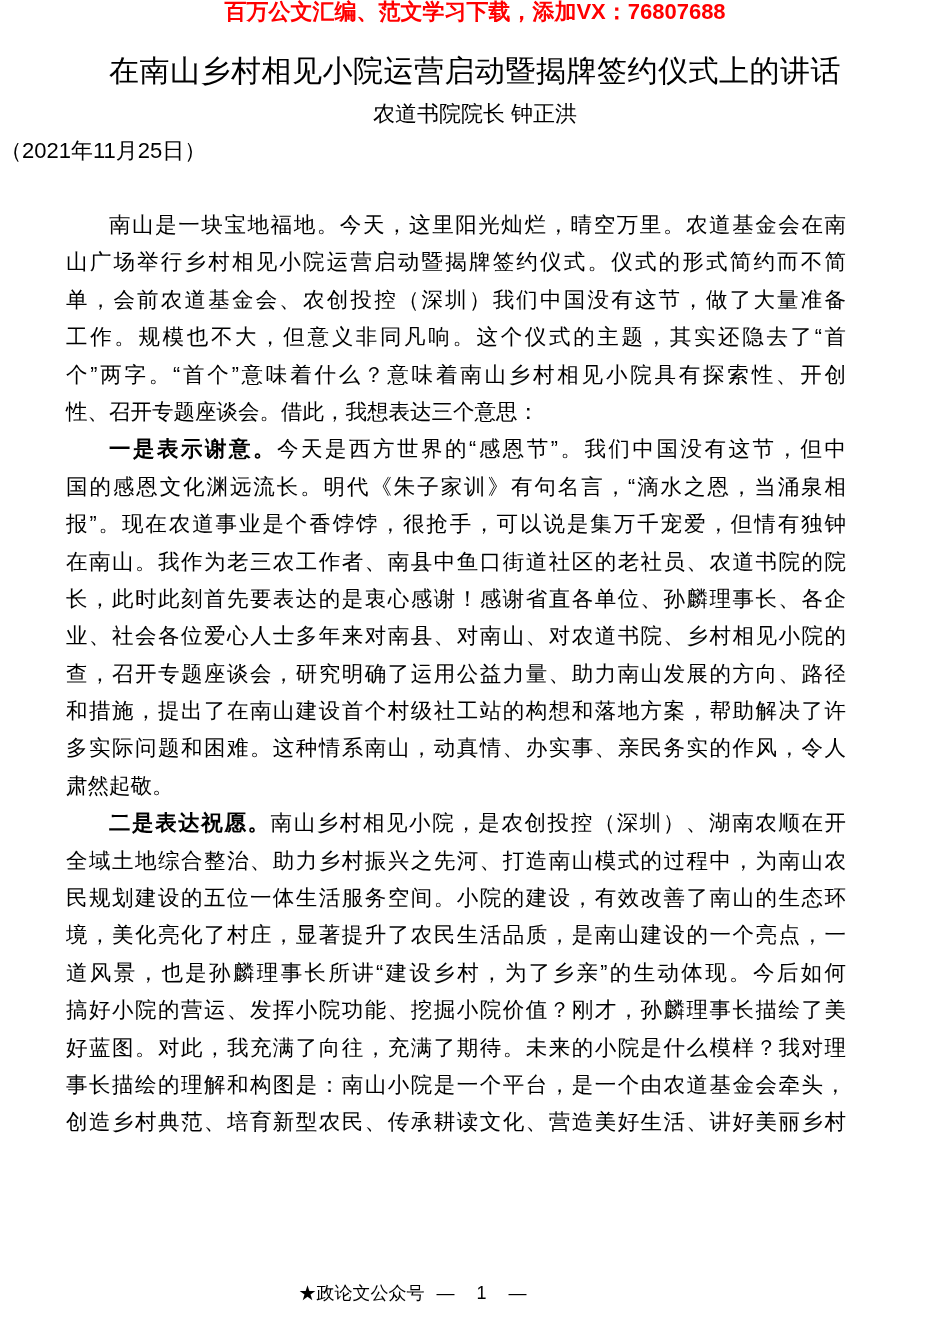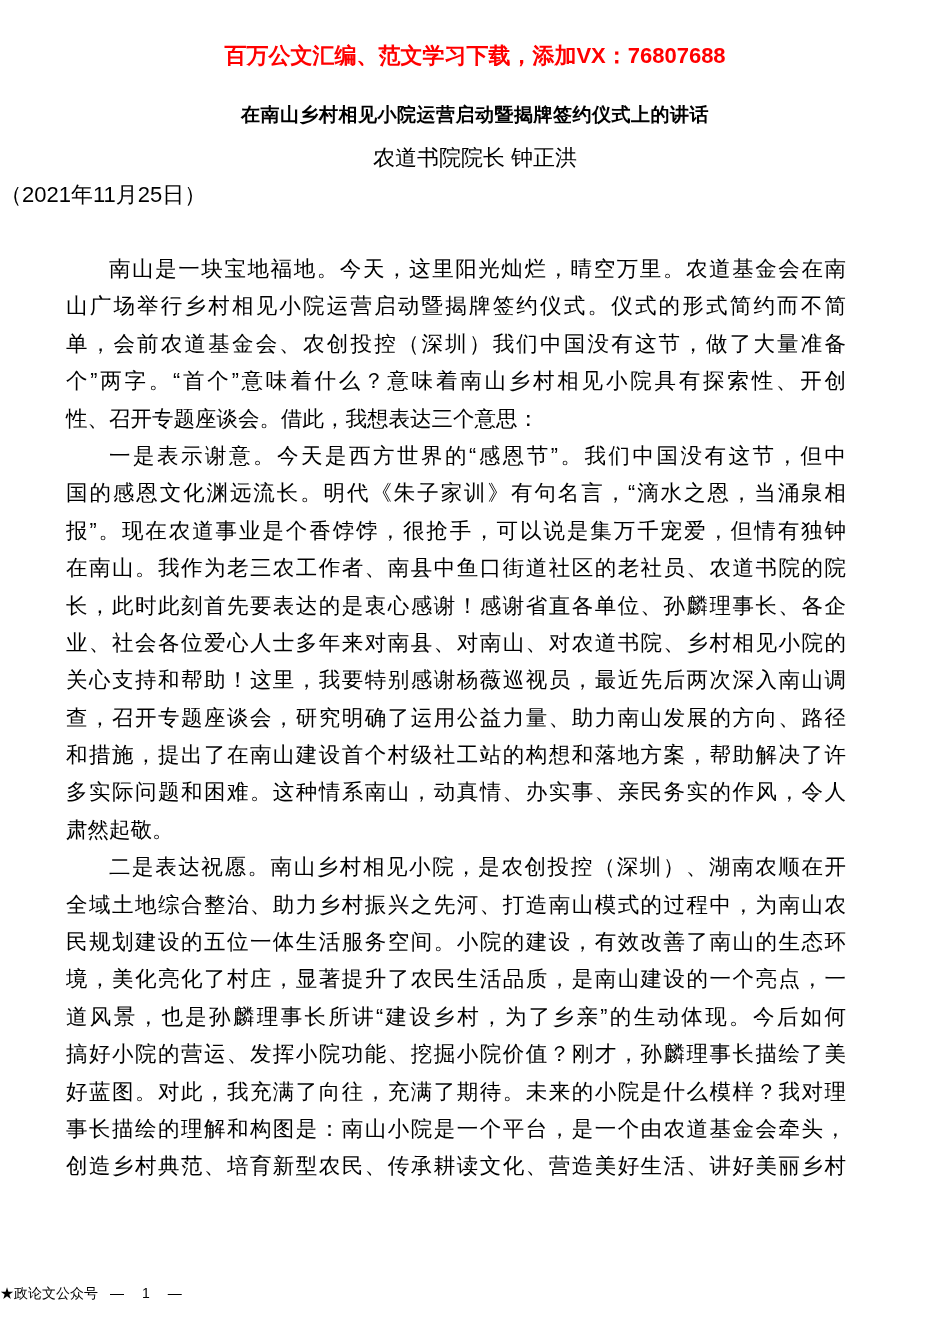--- a/index.html
+++ b/index.html
@@ -11,32 +11,31 @@
     position: relative;
     width: 950px;
     height: 1344px;
     margin: 0 auto;
     background: #ffffff;
     color: #000000;
     font-family: "Liberation Sans", sans-serif;
     overflow: hidden;
   }
   .promo {
-    padding-top: 44px;
     text-align: center;
     font-size: 22px;
     line-height: 24px;
     font-weight: bold;
   }
   .title {
     margin: 33px 0 16px 0;
     text-align: center;
-    font-size: 19px;
+    font-size: 30px;
     line-height: 27px;
-    font-weight: bold;
+    font-weight: normal;
     letter-spacing: 0.5px;
   }
   .byline {
     margin-top: 11px;
     text-align: center;
     font-size: 22px;
     line-height: 27px;
   }
   .dateline {
     margin-top: 9px;
@@ -57,30 +56,30 @@
     height: 37.4px;
     overflow: visible;
   }
   .line.short {
     text-align-last: left;
   }
   .line.indent {
     text-indent: 43px;
   }
   .line b {
-    font-weight: normal;
+    font-weight: bold;
   }
   .footer {
     position: absolute;
     top: 1282px;
     left: 0;
     right: 0;
-    text-align: left;
+    text-align: center;
     padding-right: 123px;
-    font-size: 14px;
+    font-size: 18px;
     line-height: 22px;
   }
   .footer .pagenum {
     margin-left: 12px;
     letter-spacing: 2px;
   }
 </style>
 </head>
 <body>
 
@@ -91,29 +90,29 @@
   <h1 class="title">在南山乡村相见小院运营启动暨揭牌签约仪式上的讲话</h1>
 
   <div class="byline">农道书院院长 钟正洪</div>
 
   <div class="dateline">（2021年11月25日）</div>
 
   <div class="docbody" id="doc-body">
       <div class="line indent">南山是一块宝地福地。今天，这里阳光灿烂，晴空万里。农道基金会在南</div>
       <div class="line">山广场举行乡村相见小院运营启动暨揭牌签约仪式。仪式的形式简约而不简</div>
       <div class="line">单，会前农道基金会、农创投控（深圳）我们中国没有这节，做了大量准备</div>
+      <div class="line">工作。规模也不大，但意义非同凡响。这个仪式的主题，其实还隐去了“首</div>
       <div class="line">个”两字。“首个”意味着什么？意味着南山乡村相见小院具有探索性、开创</div>
       <div class="line short">性、召开专题座谈会。借此，我想表达三个意思：</div>
       <div class="line indent"><b>一是表示谢意。</b>今天是西方世界的“感恩节”。我们中国没有这节，但中</div>
       <div class="line">国的感恩文化渊远流长。明代《朱子家训》有句名言，“滴水之恩，当涌泉相</div>
       <div class="line">报”。现在农道事业是个香饽饽，很抢手，可以说是集万千宠爱，但情有独钟</div>
       <div class="line">在南山。我作为老三农工作者、南县中鱼口街道社区的老社员、农道书院的院</div>
       <div class="line">长，此时此刻首先要表达的是衷心感谢！感谢省直各单位、孙麟理事长、各企</div>
       <div class="line">业、社会各位爱心人士多年来对南县、对南山、对农道书院、乡村相见小院的</div>
-      <div class="line">关心支持和帮助！这里，我要特别感谢杨薇巡视员，最近先后两次深入南山调</div>
       <div class="line">查，召开专题座谈会，研究明确了运用公益力量、助力南山发展的方向、路径</div>
       <div class="line">和措施，提出了在南山建设首个村级社工站的构想和落地方案，帮助解决了许</div>
       <div class="line">多实际问题和困难。这种情系南山，动真情、办实事、亲民务实的作风，令人</div>
       <div class="line short">肃然起敬。</div>
       <div class="line indent"><b>二是表达祝愿。</b>南山乡村相见小院，是农创投控（深圳）、湖南农顺在开</div>
       <div class="line">全域土地综合整治、助力乡村振兴之先河、打造南山模式的过程中，为南山农</div>
       <div class="line">民规划建设的五位一体生活服务空间。小院的建设，有效改善了南山的生态环</div>
       <div class="line">境，美化亮化了村庄，显著提升了农民生活品质，是南山建设的一个亮点，一</div>
       <div class="line">道风景，也是孙麟理事长所讲“建设乡村，为了乡亲”的生动体现。今后如何</div>
       <div class="line">搞好小院的营运、发挥小院功能、挖掘小院价值？刚才，孙麟理事长描绘了美</div>

